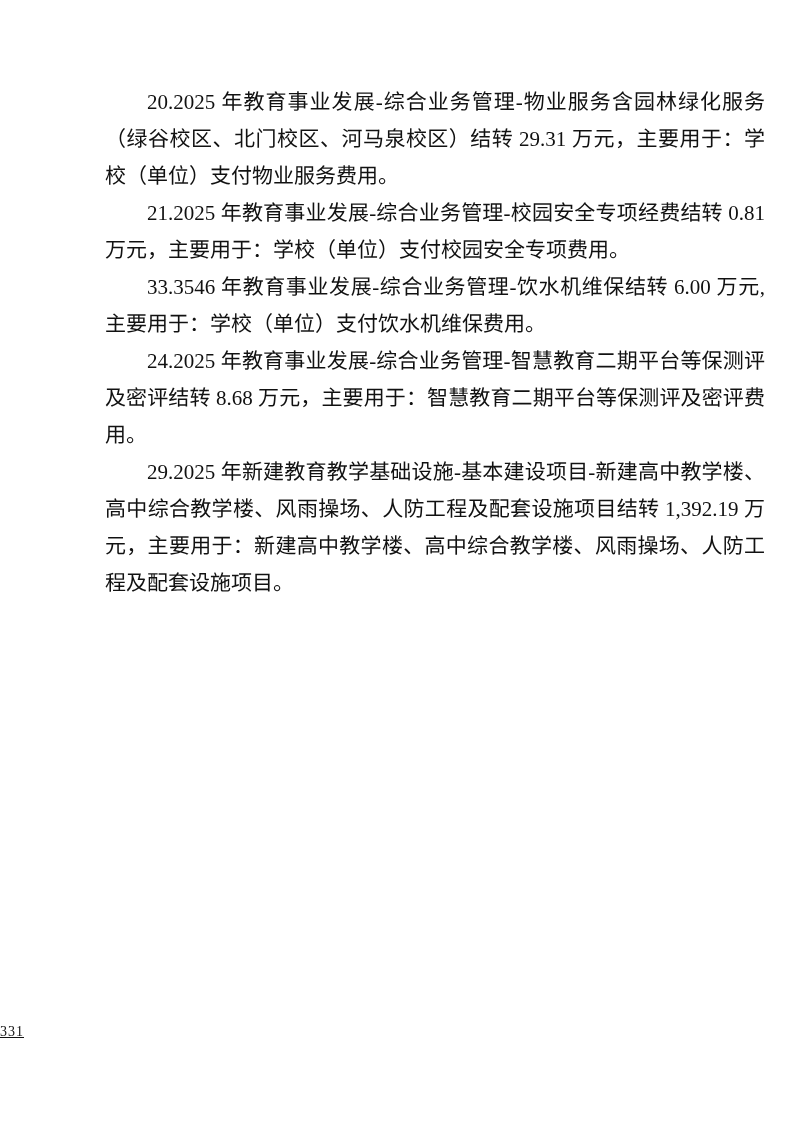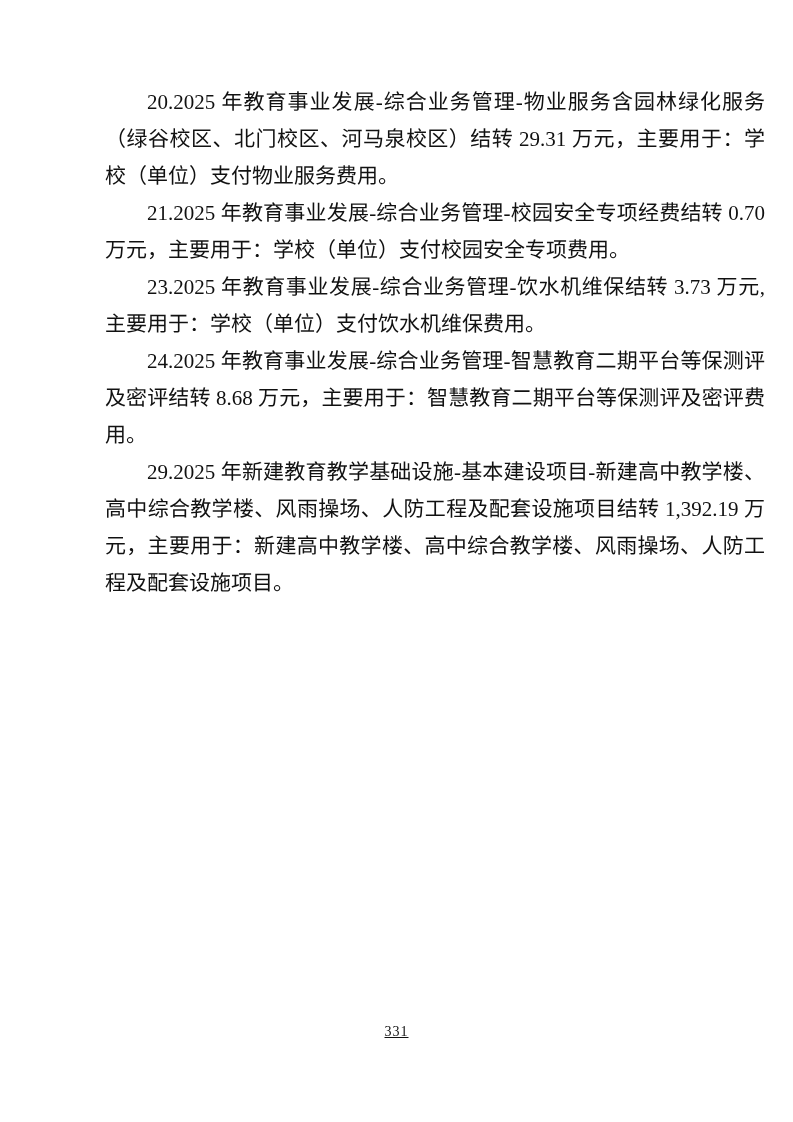--- a/index.html
+++ b/index.html
@@ -31,32 +31,32 @@
     text-align: justify;
     text-indent: 42px;
     word-break: break-all;
     color: #111111;
   }
   .page-number {
     position: absolute;
     top: 1024px;
     left: 0;
     width: 100%;
-    text-align: center;
+    text-align: left;
     font-size: 14px;
     color: #111111;
     letter-spacing: 1px;
     text-decoration: underline;
   }
 </style>
 </head>
 <body>
 
 <div class="page">
   <div class="content">
     <p class="para">20.2025 年教育事业发展-综合业务管理-物业服务含园林绿化服务（绿谷校区、北门校区、河马泉校区）结转 29.31 万元，主要用于：学校（单位）支付物业服务费用。</p>
-    <p class="para">21.2025 年教育事业发展-综合业务管理-校园安全专项经费结转 0.70 万元，主要用于：学校（单位）支付校园安全专项费用。</p>
-    <p class="para">23.2025 年教育事业发展-综合业务管理-饮水机维保结转 3.73 万元,主要用于：学校（单位）支付饮水机维保费用。</p>
+    <p class="para">21.2025 年教育事业发展-综合业务管理-校园安全专项经费结转 0.81 万元，主要用于：学校（单位）支付校园安全专项费用。</p>
+    <p class="para">33.3546 年教育事业发展-综合业务管理-饮水机维保结转 6.00 万元,主要用于：学校（单位）支付饮水机维保费用。</p>
     <p class="para">24.2025 年教育事业发展-综合业务管理-智慧教育二期平台等保测评及密评结转 8.68 万元，主要用于：智慧教育二期平台等保测评及密评费用。</p>
     <p class="para">29.2025 年新建教育教学基础设施-基本建设项目-新建高中教学楼、高中综合教学楼、风雨操场、人防工程及配套设施项目结转 1,392.19 万元，主要用于：新建高中教学楼、高中综合教学楼、风雨操场、人防工程及配套设施项目。</p>
   </div>
   <div class="page-number">331</div>
 </div>
 
 </body></html>

